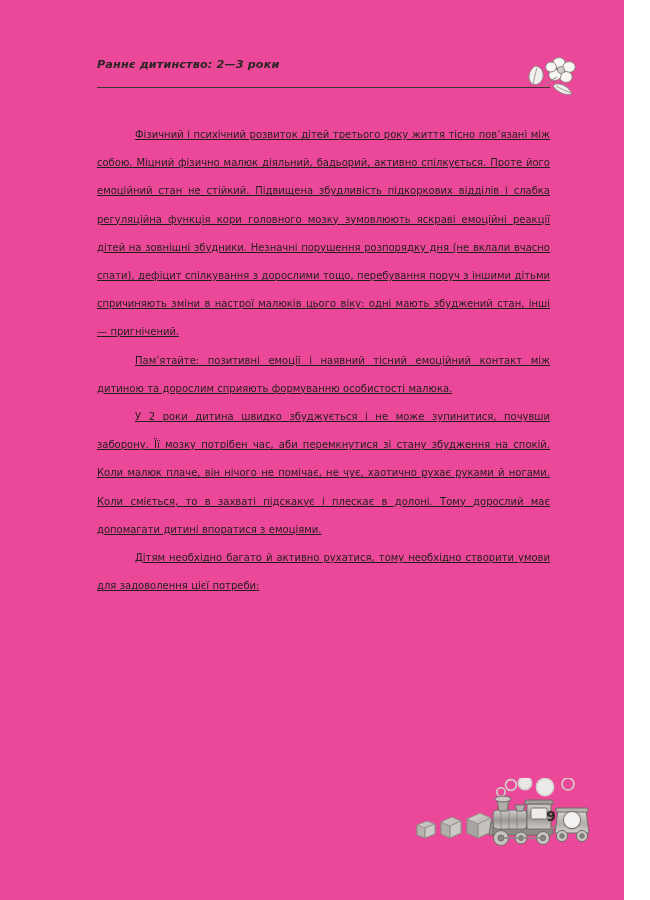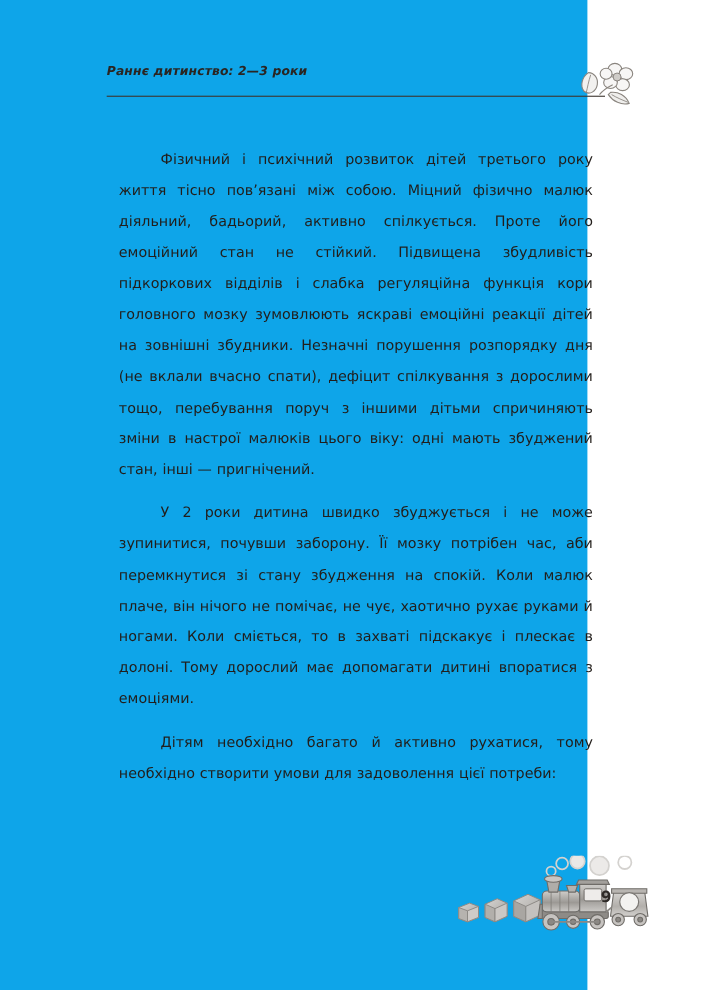--- a/index.html
+++ b/index.html
@@ -13,23 +13,23 @@
     height: 900px;
     position: relative;
     overflow: hidden;
     font-family: "DejaVu Sans", "Liberation Sans", sans-serif;
     color: #231f1c;
   }
 
   .page {
     position: absolute;
     inset: 0;
-    width: 534px;
+    width: 624px;
     height: 900px;
-    background: #0ea5e9;
+    background: #ec4899;
   }
 
   
   .header {
     position: absolute;
     left: 97px;
     top: 58px;
     width: 453px;
     height: 36px;
   }
@@ -61,29 +61,30 @@
   }
 
   
   .content {
     position: absolute;
     left: 97px;
     top: 121px;
     width: 453px;
   }
   .para {
-    margin: 11px;
-    font-size: 13px;
+    margin: 0;
+    font-size: 10px;
     line-height: 28.2px;
     text-align: justify;
     text-justify: inter-word;
     text-indent: 38px;
     color: #221e1b;
     word-spacing: 0.2px;
     hyphens: manual;
+    text-decoration: underline;
   }
 
   
   .footer {
     position: absolute;
     left: 405px;
     top: 778px;
     width: 185px;
     height: 72px;
   }
@@ -128,20 +129,21 @@
         <ellipse cx="34" cy="11" rx="5.4" ry="5.0"></ellipse>
       </g>
       <circle cx="44" cy="14" r="3.6" fill="#cfccc8" stroke="#8a857f" stroke-width="0.9"></circle>
 
       <path d="M28 30 C31 26 36 23 40 21" fill="none" stroke="#8a857f" stroke-width="1"></path>
     </svg>
   </div>
 
   <div class="content">
     <p class="para">Фізичний і психічний розвиток дітей третього року життя тісно пов’язані між собою. Міцний фізично малюк діяльний, бадьорий, активно спілкується. Проте його емоційний стан не стійкий. Підвищена збудливість підкоркових відділів і слабка регуляційна функція кори головного мозку зумовлюють яскраві емоційні реакції дітей на зовнішні збудники. Незначні порушення розпорядку дня (не вклали вчасно спати), дефіцит спілкування з дорослими тощо, перебування поруч з іншими дітьми спричиняють зміни в настрої малюків цього віку: одні мають збуджений стан, інші — пригнічений.</p>
+    <p class="para">Пам’ятайте: позитивні емоції і наявний тісний емоційний контакт між дитиною та дорослим сприяють формуванню особистості малюка.</p>
     <p class="para">У 2 роки дитина швидко збуджується і не може зупинитися, почувши заборону. Її мозку потрібен час, аби перемкнутися зі стану збудження на спокій. Коли малюк плаче, він нічого не помічає, не чує, хаотично рухає руками й ногами. Коли сміється, то в захваті підскакує і плескає в долоні. Тому дорослий має допомагати дитині впоратися з емоціями.</p>
     <p class="para">Дітям необхідно багато й активно рухатися, тому необхідно створити умови для задоволення цієї потреби:</p>
   </div>
 
   <div class="footer">
     <svg width="185" height="72" viewBox="0 0 185 72">
       <defs>
         <linearGradient id="gBody" x1="0" y1="0" x2="0" y2="1">
           <stop offset="0%" stop-color="#cfcdca"></stop>
           <stop offset="55%" stop-color="#9c9995"></stop>

